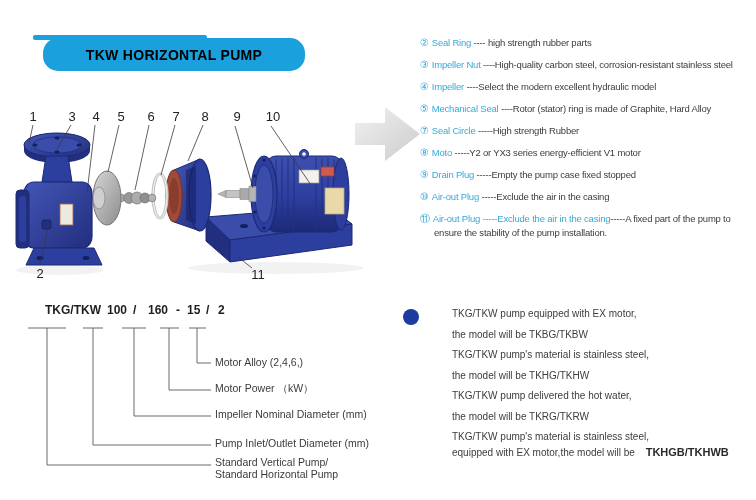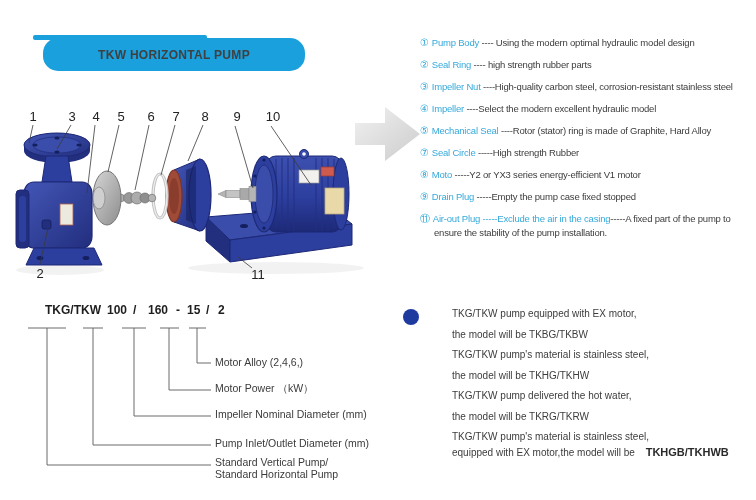--- a/index.html
+++ b/index.html
@@ -5,21 +5,21 @@
   * { margin:0; padding:0; box-sizing:border-box; }
   html,body { width:756px; height:500px; background:#ffffff; overflow:hidden; }
   body { position:relative; font-family:"Liberation Sans", sans-serif; color:#3c3c3c; }
 
   
   .ribbon-thin { position:absolute; left:33px; top:35px; width:174px; height:5px;
                  background:#1aa0dc; border-radius:2px; }
   .banner { position:absolute; left:43px; top:38px; width:262px; height:33px;
             background:#1aa0dc; border-radius:15px; display:flex;
             align-items:center; justify-content:center; }
-  .banner span { color:#404040; font-weight:bold; font-size:12px; letter-spacing:0.3px; }
+  .banner span { color:#000000; font-weight:bold; font-size:14px; letter-spacing:0.3px; }
 
   
   .diagram { position:absolute; left:8px; top:98px; width:420px; height:195px; }
   .diagram text { font-family:"Liberation Sans", sans-serif; font-size:13px; fill:#222; }
 
   
   .plist { position:absolute; left:420px; top:36px; width:336px; }
   .plist-row { white-space:nowrap; font-size:9.5px; letter-spacing:-0.2px;
                line-height:13.5px; margin-bottom:8.5px; color:#3c3c3c; }
   .plist-row.wrap { white-space:normal; padding-left:14px; text-indent:-14px; width:334px; }
@@ -187,28 +187,28 @@
     <text x="168" y="23">7</text>
     <text x="197" y="23">8</text>
     <text x="229" y="23">9</text>
     <text x="265" y="23">10</text>
     <text x="32" y="180">2</text>
     <text x="250" y="181">11</text>
   </g>
 </svg>
 
 <div class="plist">
-  <div class="plist-row"><span class="pnum">①</span><span class="pname">Pump Body</span><span class="pdesc"> ---- Using the modern optimal hydraulic model design</span></div>
   <div class="plist-row"><span class="pnum">②</span><span class="pname">Seal Ring</span><span class="pdesc"> ---- high strength rubber parts</span></div>
   <div class="plist-row"><span class="pnum">③</span><span class="pname">Impeller Nut</span><span class="pdesc"> ----High-quality carbon steel, corrosion-resistant stainless steel</span></div>
   <div class="plist-row"><span class="pnum">④</span><span class="pname">Impeller</span><span class="pdesc"> ----Select the modern excellent hydraulic model</span></div>
   <div class="plist-row"><span class="pnum">⑤</span><span class="pname">Mechanical Seal</span><span class="pdesc"> ----Rotor (stator) ring is made of Graphite, Hard Alloy</span></div>
   <div class="plist-row"><span class="pnum">⑦</span><span class="pname">Seal Circle</span><span class="pdesc"> -----High strength Rubber</span></div>
   <div class="plist-row"><span class="pnum">⑧</span><span class="pname">Moto</span><span class="pdesc"> -----Y2 or YX3 series energy-efficient V1 motor</span></div>
   <div class="plist-row"><span class="pnum">⑨</span><span class="pname">Drain Plug</span><span class="pdesc"> -----Empty the pump case fixed stopped</span></div>
+  <div class="plist-row"><span class="pnum">⑩</span><span class="pname">Air-out Plug</span><span class="pdesc"> -----Exclude the air in the casing</span></div>
   <div class="plist-row wrap"><span class="pnum">⑪</span><span class="pname">Air-out Plug -----Exclude the air in the casing</span><span class="pdesc">-----A fixed part of the pump to ensure the stability of the pump installation.</span></div>
 </div>
 
 <span class="mc-token" style="left:21px">TKG/TKW</span>
 <span class="mc-token" style="left:83px">100</span>
 <span class="mc-token" style="left:109px">/</span>
 <span class="mc-token" style="left:124px">160</span>
 <span class="mc-token" style="left:152px">-</span>
 <span class="mc-token" style="left:163px">15</span>
 <span class="mc-token" style="left:182px">/</span>

